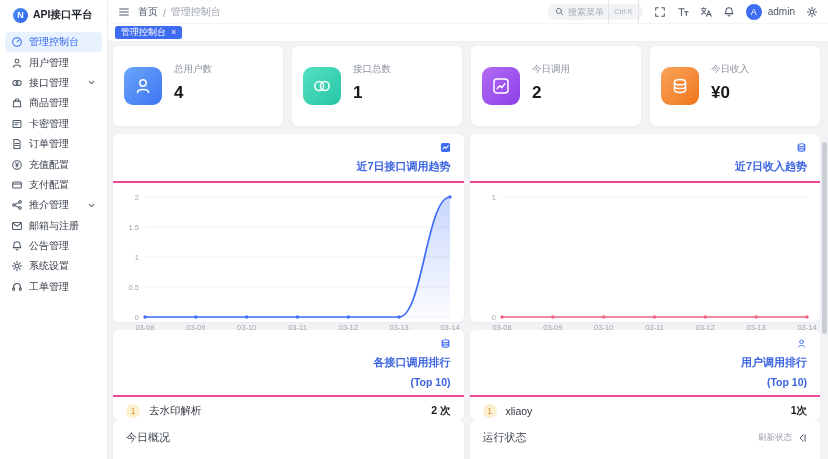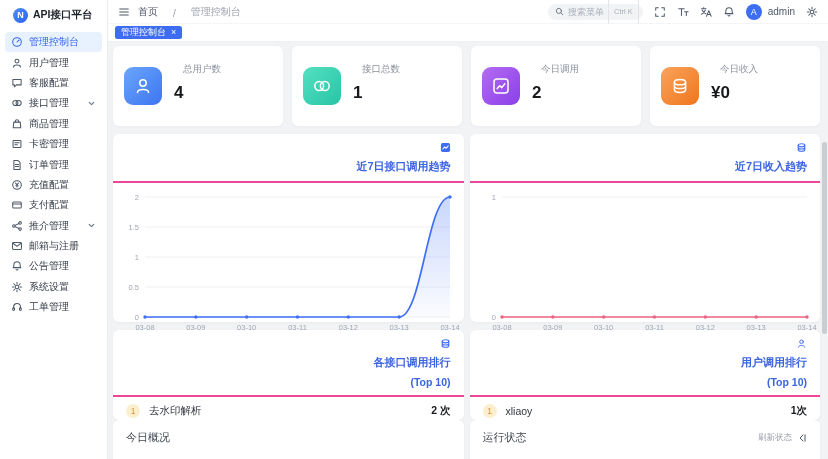--- a/index.html
+++ b/index.html
@@ -22,21 +22,21 @@
   .mi.active .mi-ic { color: #3064f0; }
   .mi-ar { margin-left: auto; color: #6b7280; display: flex; }
   .mi-ar svg { width: 9px; height: 9px; }
 
   
   .main { flex: 1; display: flex; flex-direction: column; position: relative; min-width: 0; }
   .topbar { height: 24px; background: #fff; border-bottom: 1px solid #f4f5f7; display: flex; align-items: center; justify-content: space-between; padding: 0 10px; }
   .tb-left { display: flex; align-items: center; gap: 8px; }
   .hic { color: #4e5969; display: flex; align-items: center; cursor: pointer; }
   .hic svg { width: 12px; height: 12px; }
-  .crumb { font-size: 10px; color: #4e5969; display: flex; gap: 15px; align-items: flex-end; }
+  .crumb { font-size: 10px; color: #4e5969; display: flex; gap: 5px; align-items: flex-end; }
   .crumb .sep, .crumb .cur { color: #9aa0ab; }
   .tb-right { display: flex; align-items: center; gap: 11px; }
   .search-pill { display: flex; align-items: center; gap: 4px; background: #f2f3f5; border-radius: 12px; height: 16px; padding: 0 4px 0 7px; }
   .search-pill svg { width: 9px; height: 9px; color: #6b7280; }
   .search-pill input { border: none; background: transparent; outline: none; width: 36px; font-size: 9px; color: #4e5969; font-family: inherit; }
   .search-pill input::placeholder { color: #a9b0bb; }
   .kbd { font-size: 7.5px; color: #a9b0bb; border: 1px solid #e0e3e8; border-radius: 8px; padding: 12px 5px; white-space: nowrap; }
   .avatar { width: 16px; height: 16px; border-radius: 50%; background: #3d6ef2; color: #fff; font-size: 9px;
     display: flex; align-items: center; justify-content: center; cursor: pointer; }
   .uname { font-size: 10px; color: #4e5969; margin-left: -5px; }
@@ -47,21 +47,21 @@
   .tab-close { font-size: 9px; line-height: 1; }
 
   .content { flex: 1; padding: 4px 8px 0 5px; overflow: hidden; }
   .row { display: flex; }
   .stats-row { gap: 9px; height: 80px; margin-bottom: 8px; }
   .stat-card { flex: 1; background: #fff; border-radius: 6px; display: flex; align-items: center; padding-left: 11px; gap: 12px;
     box-shadow: 0 1px 3px rgba(31,35,41,.04); }
   .stat-ic { width: 38px; height: 38px; border-radius: 9px; display: flex; align-items: center; justify-content: center; color: #fff; flex-shrink: 0; }
   .stat-ic svg { width: 20px; height: 20px; }
   .stat-col { display: flex; flex-direction: column; gap: 7px; margin-top: -6px; }
-  .stat-label { font-size: 9.5px; color: #8a909c; white-space: nowrap; margin-left: 9px; }
+  .stat-label { font-size: 9.5px; color: #8a909c; white-space: nowrap; }
   .stat-value { font-size: 17px; font-weight: bold; color: #17191d; }
 
   .card { background: #fff; border-radius: 6px; box-shadow: 0 1px 3px rgba(31,35,41,.04); flex: 1; min-width: 0; display: flex; flex-direction: column; }
   .card-head { display: flex; align-items: flex-end; gap: 6px; padding: 8px 13px 7px; border-bottom: 2px solid #ec4899; flex-direction: column; }
   .ch-ic { color: #3d6bf2; display: flex; flex-shrink: 0; }
   .ch-ic svg { width: 11px; height: 11px; }
   .card-title { font-size: 11px; font-weight: bold; color: #3b64e0; white-space: nowrap; }
   .card-suffix { font-size: 10.5px; font-weight: bold; color: #3b64e0; margin-left: 2px; }
 
   .charts-row { gap: 6px; height: 188px; margin-bottom: 8px; }
@@ -107,28 +107,20 @@
           <span class="mi-lb">管理控制台</span>
         </div>
         <div class="mi">
           <span class="mi-ic">
             <svg viewBox="0 0 14 14">
               <circle cx="7" cy="4.8" r="2.3" fill="none" stroke="currentColor" stroke-width="1.2" stroke-linecap="round" stroke-linejoin="round"></circle>
               <path d="M3 11.6 c0-3 8-3 8 0" fill="none" stroke="currentColor" stroke-width="1.2" stroke-linecap="round" stroke-linejoin="round"></path>
             </svg>
           </span>
           <span class="mi-lb">用户管理</span>
-        </div>
-        <div class="mi">
-          <span class="mi-ic">
-            <svg viewBox="0 0 14 14">
-              <path d="M2.2 2.8 h9.6 v6.4 H6.4 L4 11.4 V9.2 H2.2 z" fill="none" stroke="currentColor" stroke-width="1.2" stroke-linecap="round" stroke-linejoin="round"></path>
-            </svg>
-          </span>
-          <span class="mi-lb">客服配置</span>
         </div>
         <div class="mi">
           <span class="mi-ic">
             <svg viewBox="0 0 14 14">
               <circle cx="5.1" cy="7" r="3" fill="none" stroke="currentColor" stroke-width="1.2" stroke-linecap="round" stroke-linejoin="round"></circle>
               <circle cx="8.9" cy="7" r="3" fill="none" stroke="currentColor" stroke-width="1.2" stroke-linecap="round" stroke-linejoin="round"></circle>
             </svg>
           </span>
           <span class="mi-lb">接口管理</span>
           <span class="mi-ar">

